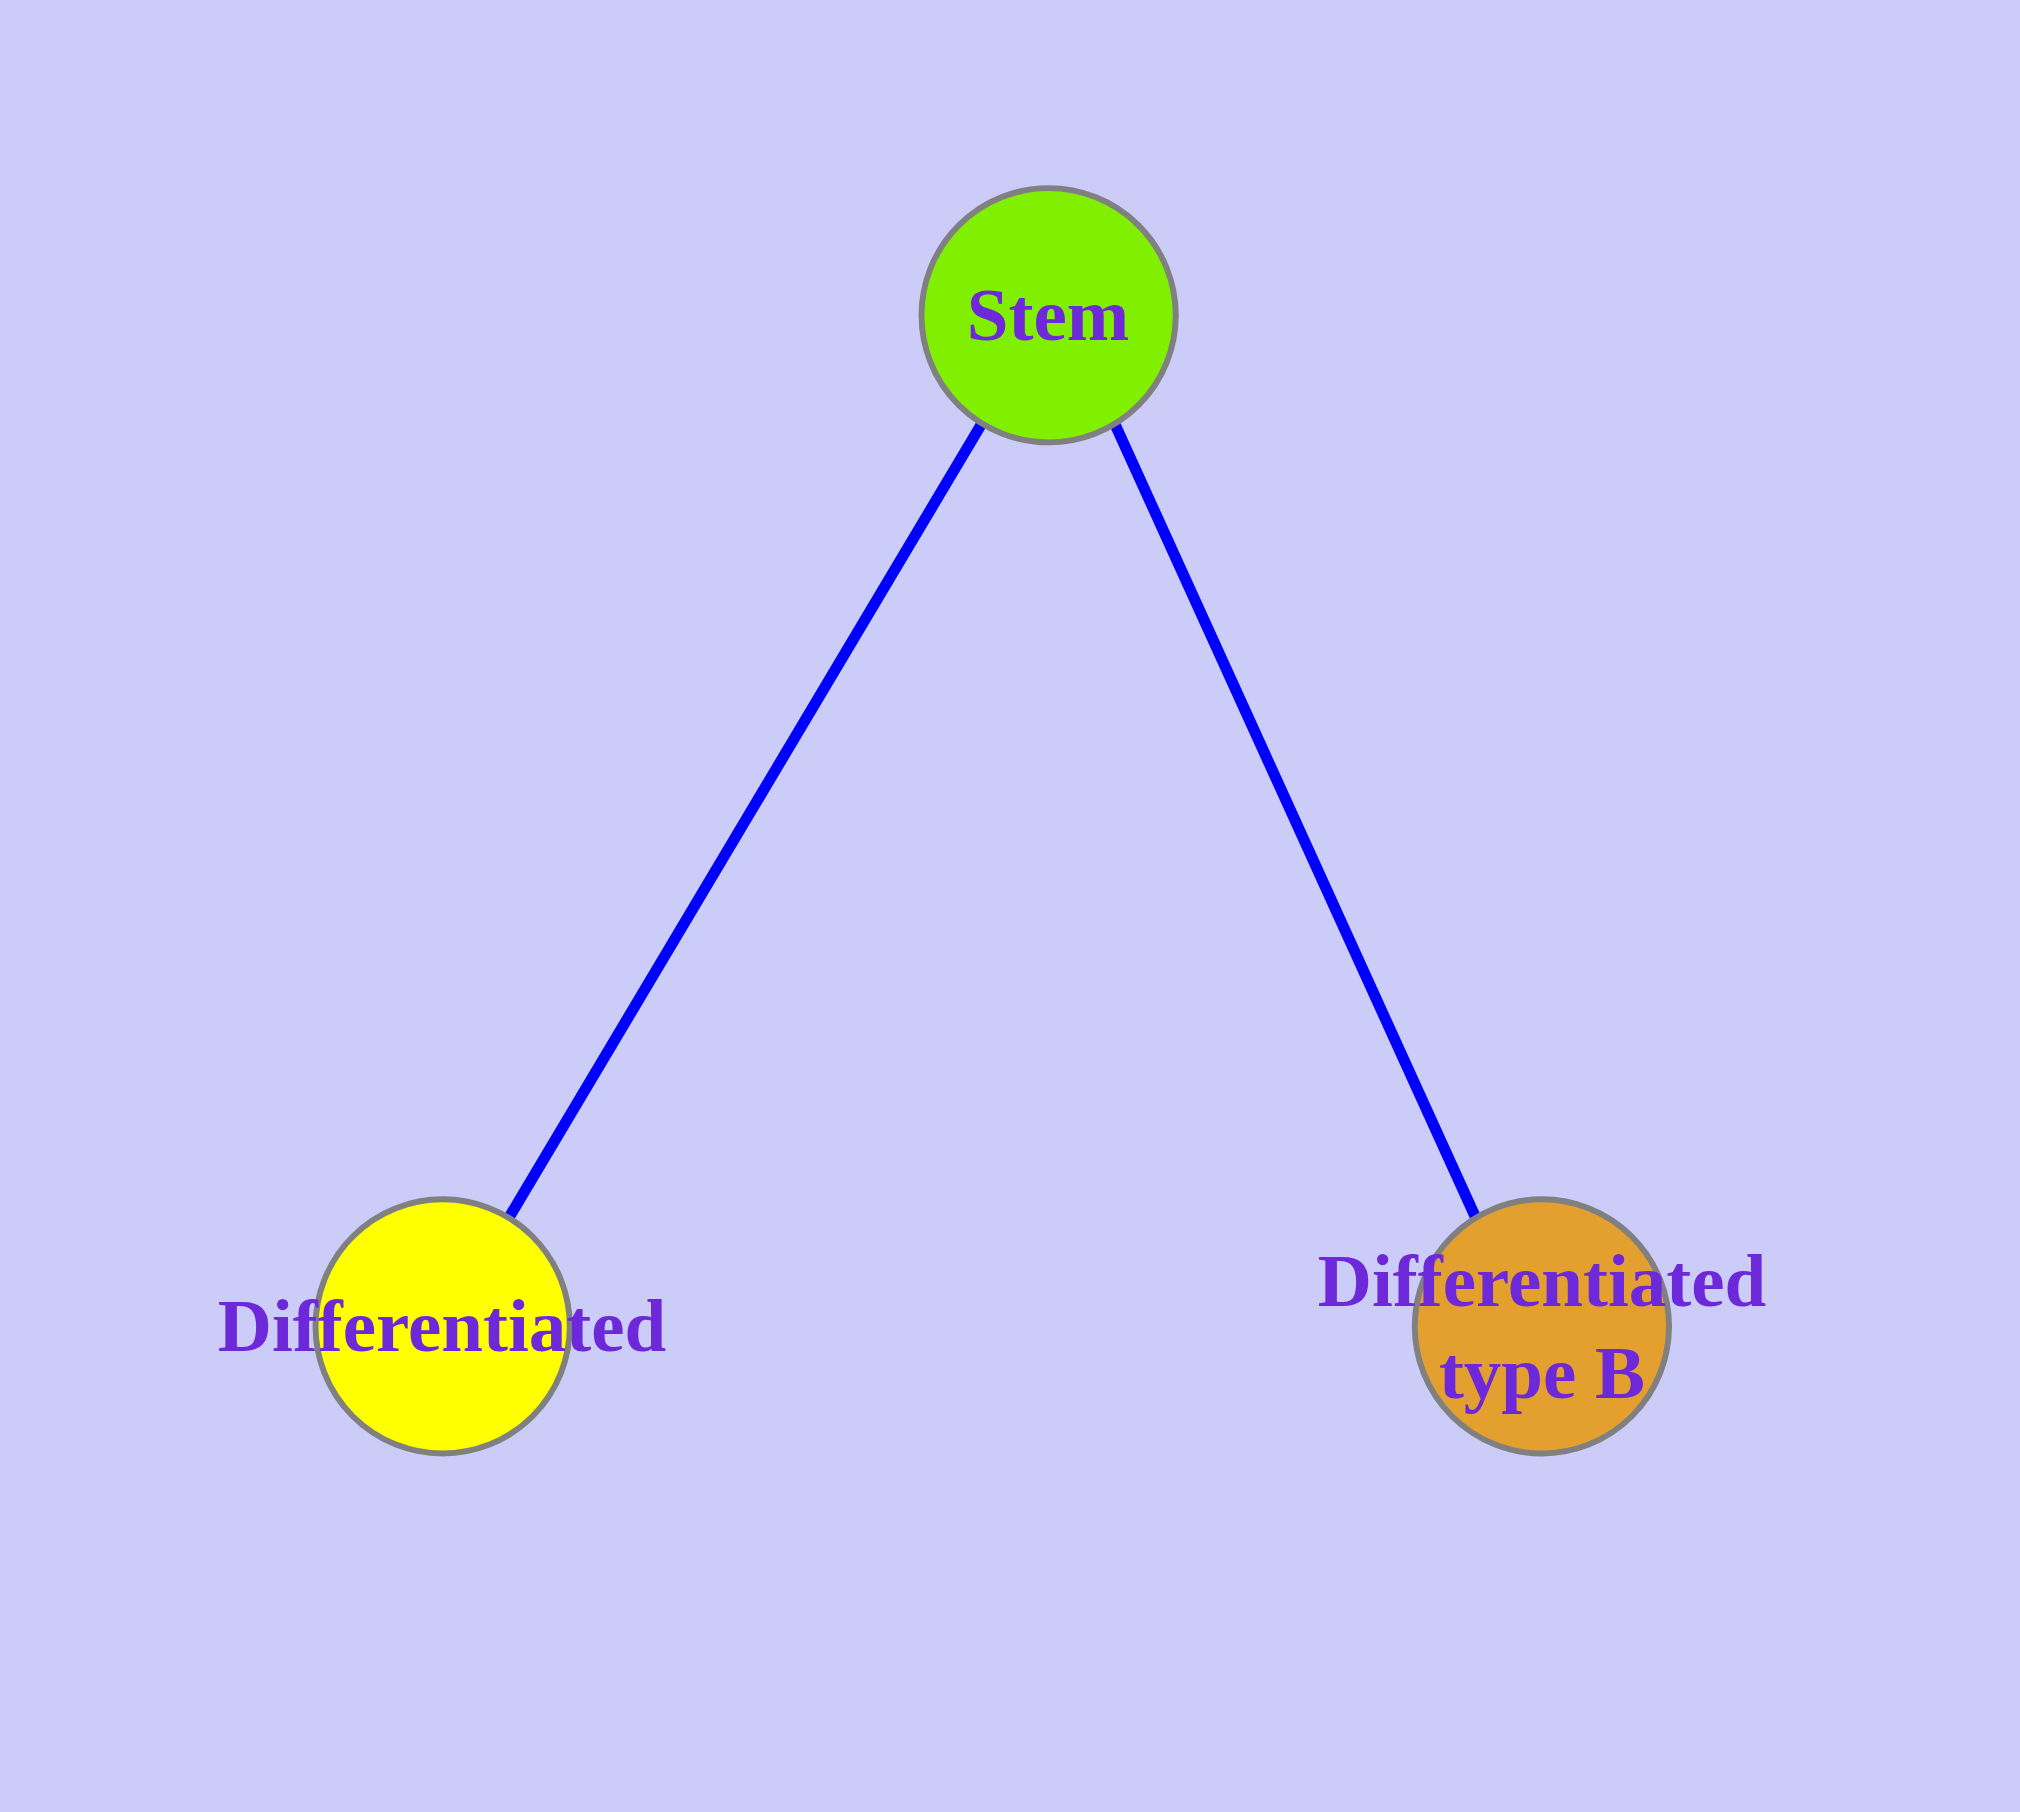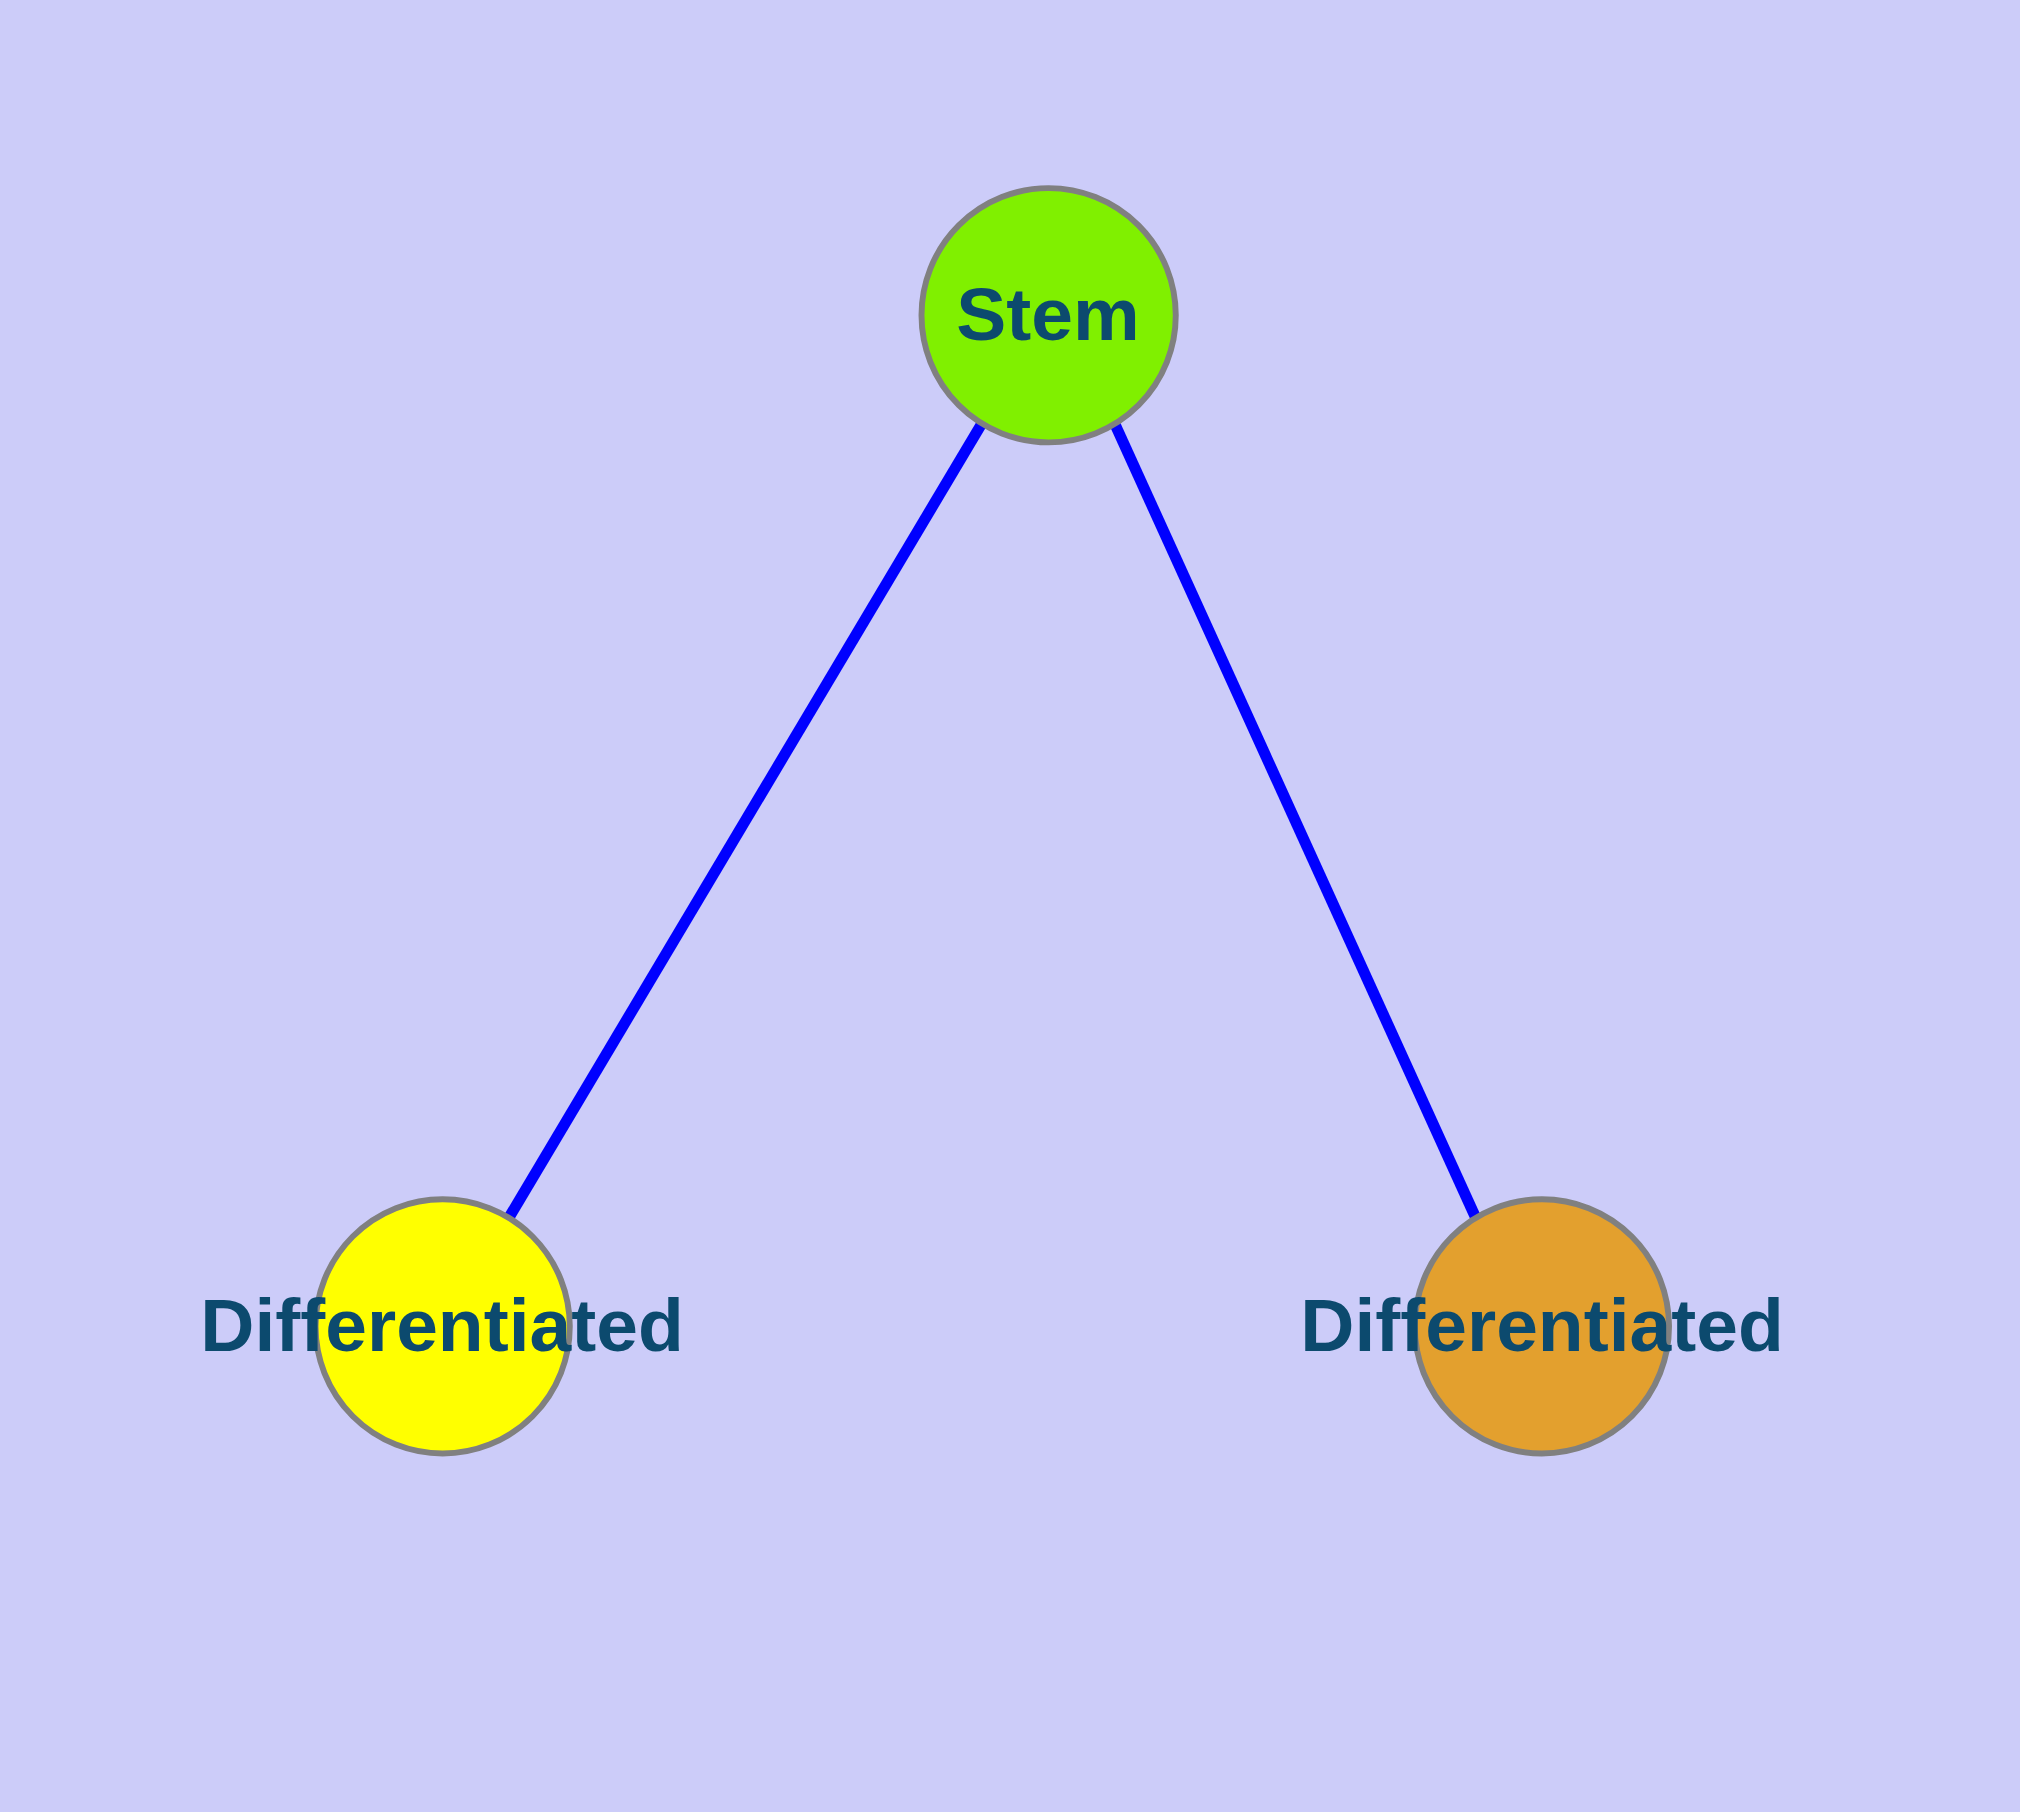--- a/index.html
+++ b/index.html
@@ -19,23 +19,23 @@
   #graph-svg {
     position: absolute;
     left: 0;
     top: 0;
     width: 2021px;
     height: 1812px;
   }
   .node-label {
     position: absolute;
     text-align: center;
-    font-family: Liberation Sans, sans-serif;
+    font-family: Liberation Serif, serif;
     font-weight: bold;
-    color: #0c4a6e;
+    color: #6d28d9;
     white-space: nowrap;
     line-height: 1.22;
     pointer-events: none;
   }
   #label-stem {
     left: 1048px;
     top: 315px;
     transform: translate(-50%, -50%);
     font-size: 75px;
   }
@@ -75,16 +75,17 @@
   <div class="node-label" id="label-stem">
     <span class="label-line">Stem</span>
   </div>
 
   <div class="node-label" id="label-type-a">
     <span class="label-line">Differentiated</span>
   </div>
 
   <div class="node-label" id="label-type-b">
     <span class="label-line">Differentiated</span>
+    <span class="label-line">type B</span>
   </div>
 
 </div>
 
 
 </body></html>

